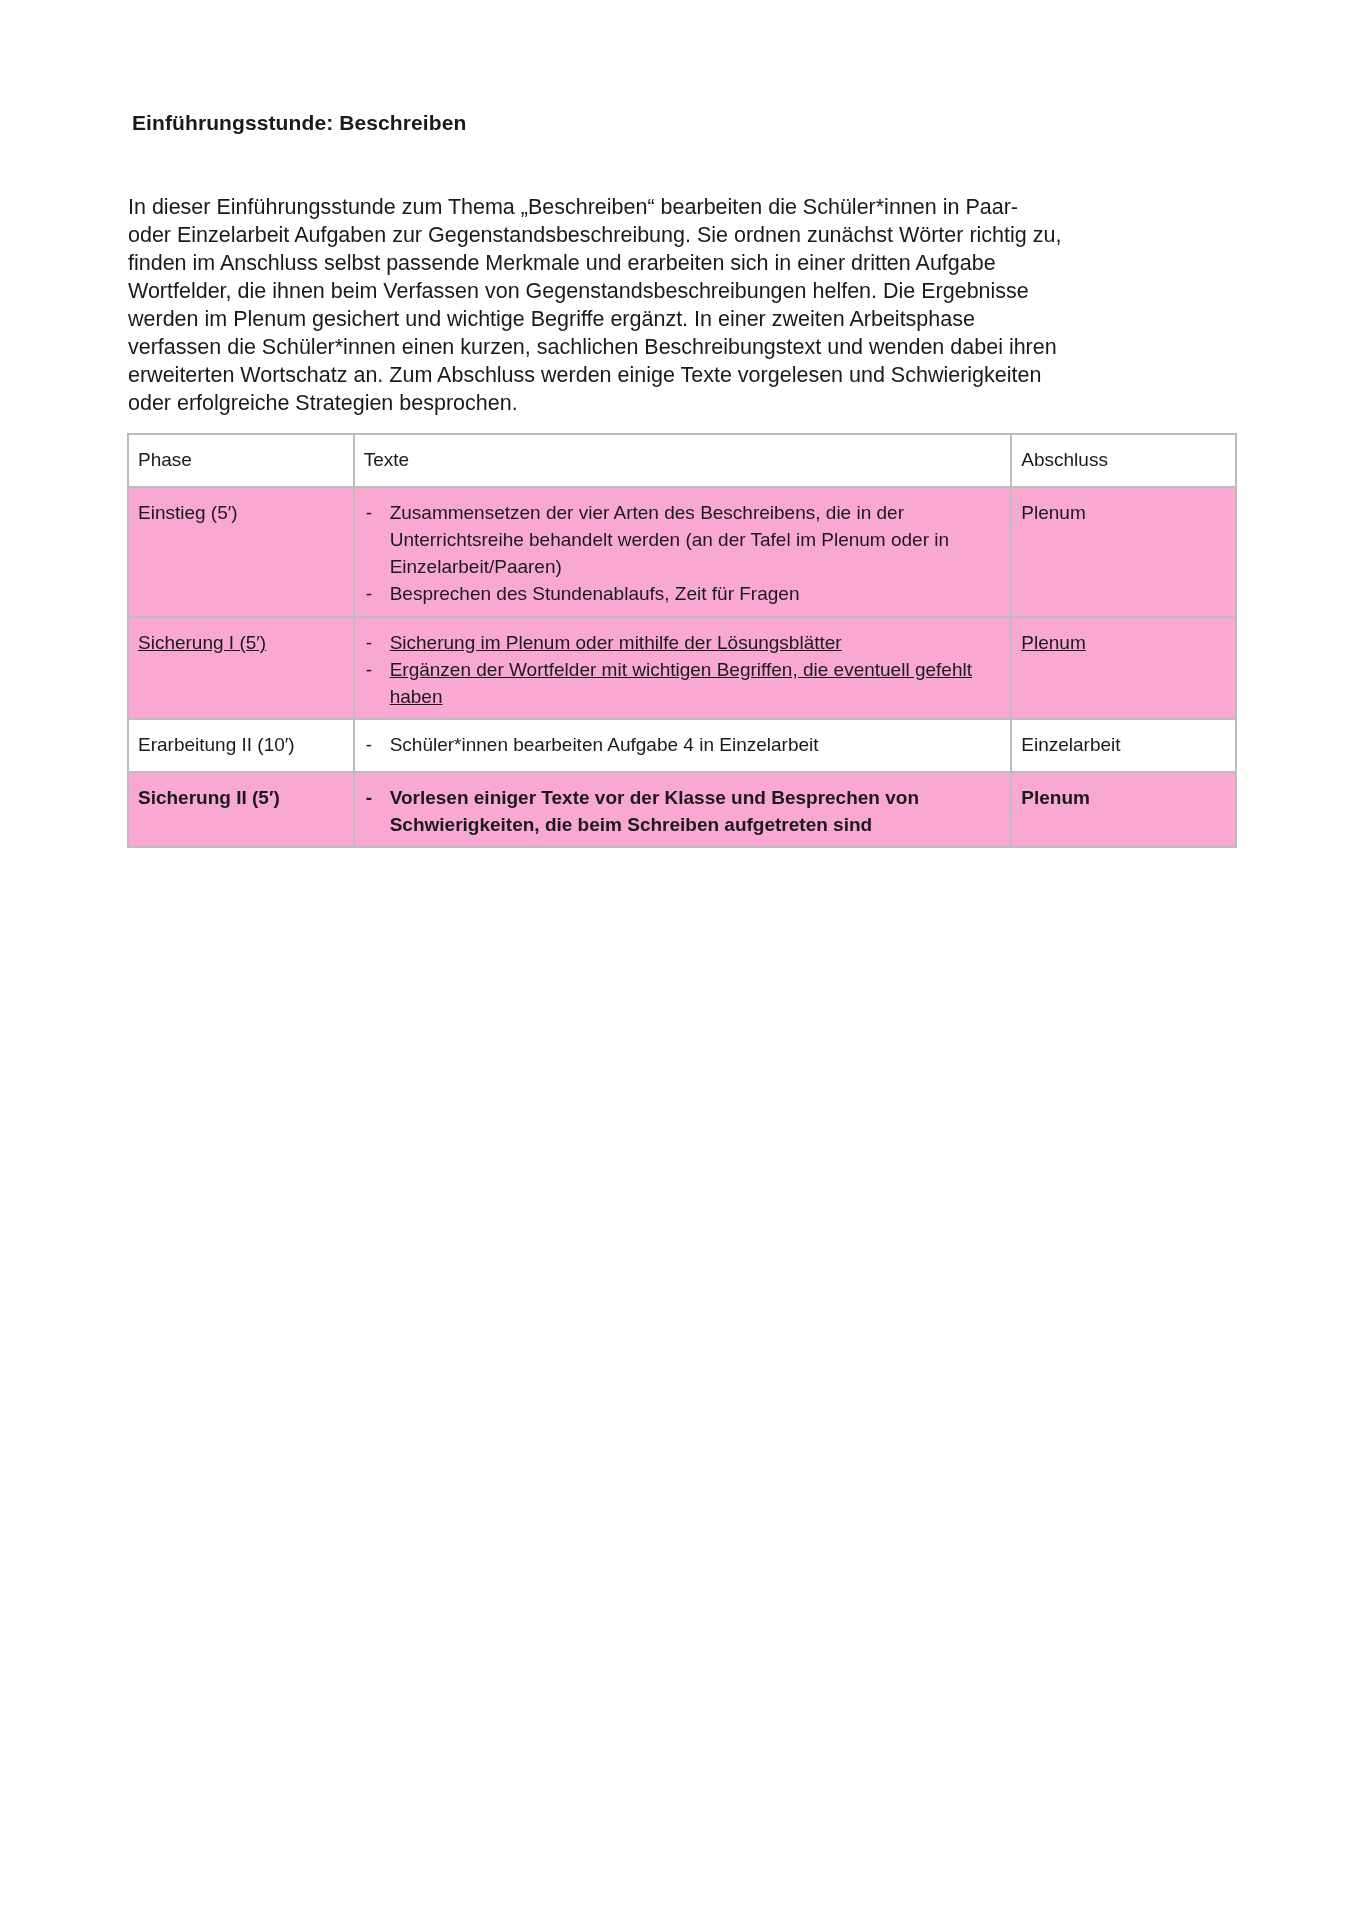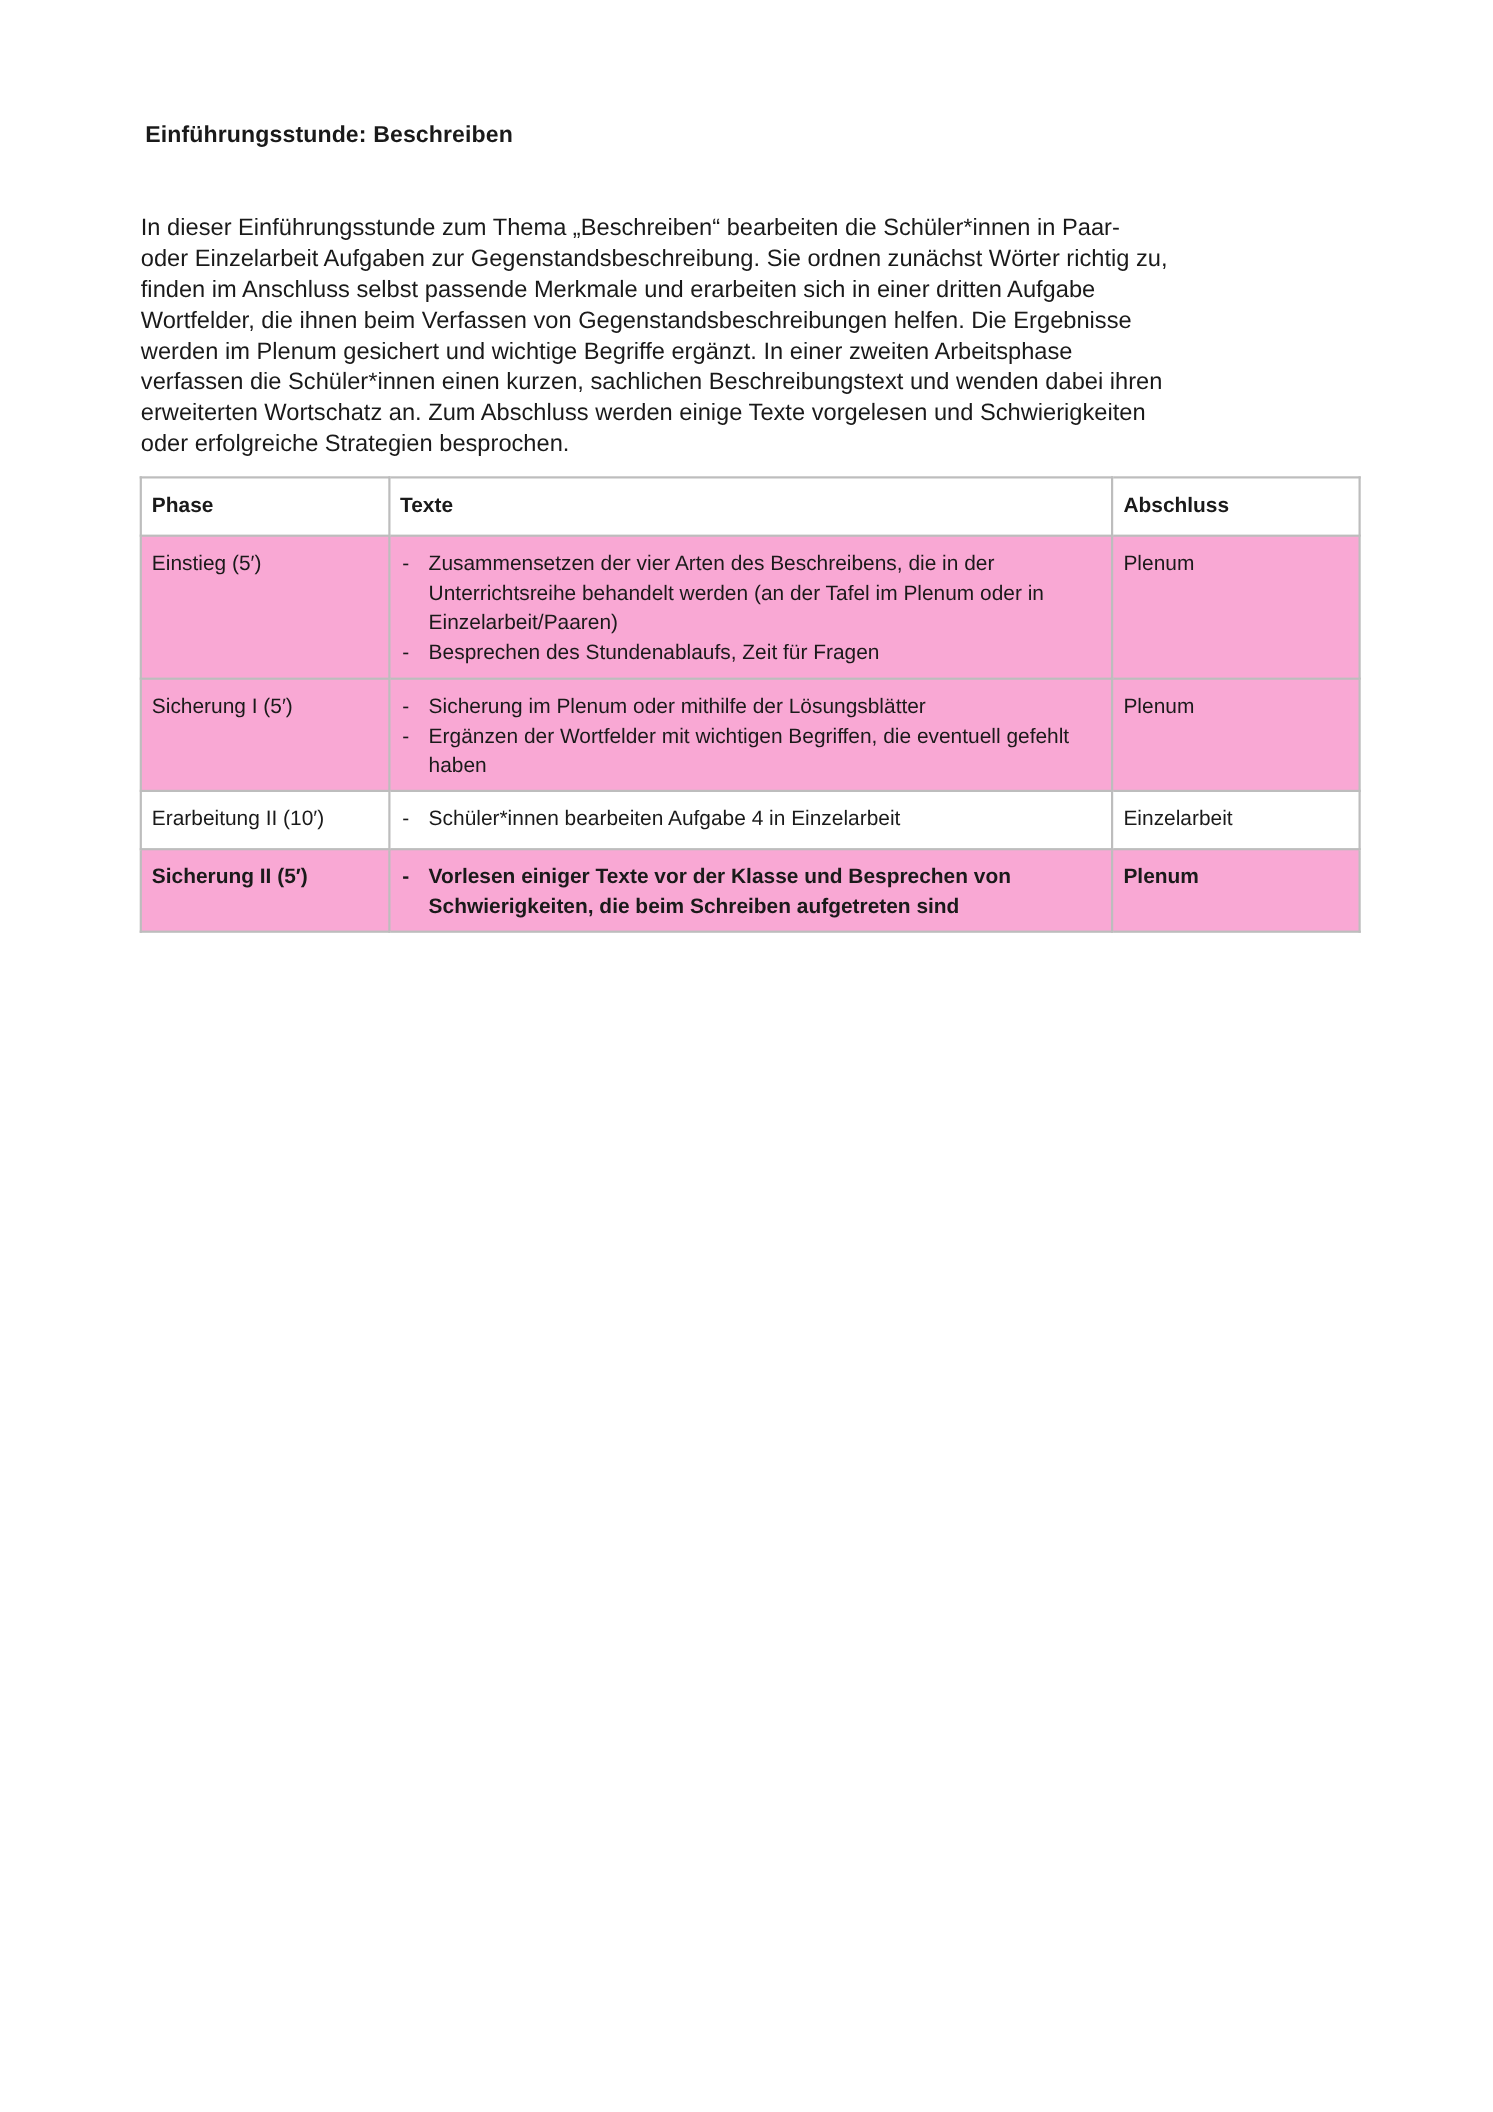--- a/index.html
+++ b/index.html
@@ -2,28 +2,28 @@
 <html><head>
   <meta charset="utf-8">
   <style>
     html, body { margin: 0; padding: 0; background: #ffffff; }
     body { width: 1357px; height: 1920px; position: relative; overflow: hidden;
       font-family: "Liberation Sans", "DejaVu Sans", sans-serif; color: #1a1a1a; }
     .page-title { position: absolute; left: 128px; top: 107px; font-size: 21px; font-weight: bold; margin: 4px; letter-spacing: 0.1px; }
     .intro { position: absolute; left: 128px; top: 193px; width: 1120px; font-size: 21.5px; line-height: 28px; margin: 0; white-space: pre-line; }
     table.plan { position: absolute; left: 127px; top: 433px; width: 1110px; border-collapse: collapse; font-size: 19px; }
     table.plan td, table.plan th { border: 2px solid #bdbdbd; vertical-align: top; text-align: left; padding: 11px 8px 0 9px; line-height: 27px; }
-    table.plan th { font-weight: bold; height: 40px; }
+    table.plan th { font-weight: normal; height: 40px; }
     col.c1 { width: 226px; }
     col.c2 { width: 659px; }
     col.c3 { width: 225px; }
     tr.shaded td { background: #f9a8d4; }
     tr.r1 td { height: 117px; }
     tr.r2 td { height: 61px; }
-    tr.r3 td { height: 89px; }
+    tr.r3 td { height: 89px; text-decoration: underline; }
     tr.r4 td { height: 40px; }
     tr.r5 td { height: 62px; font-weight: bold; }
     ul.items { list-style: none; margin: 0; padding: 0; }
     ul.items li { position: relative; padding-left: 26px; }
     ul.items li .dash { position: absolute; left: 2px; top: 0; }
   </style>
 </head>
 <body>
 
 <h1 class="page-title">Einführungsstunde: Beschreiben</h1>

